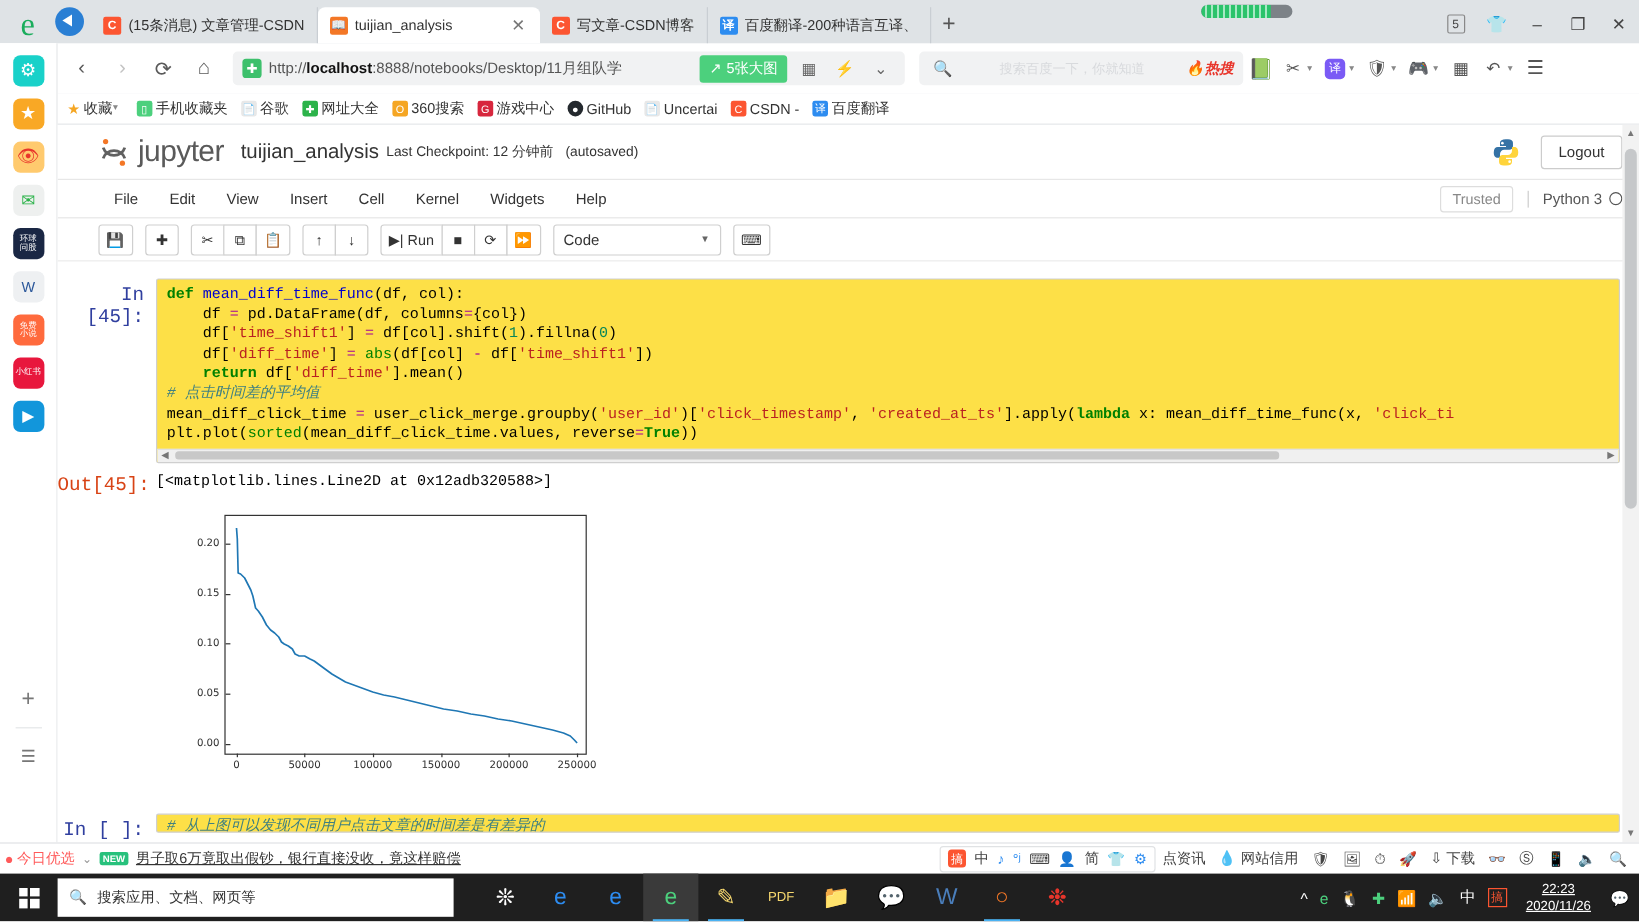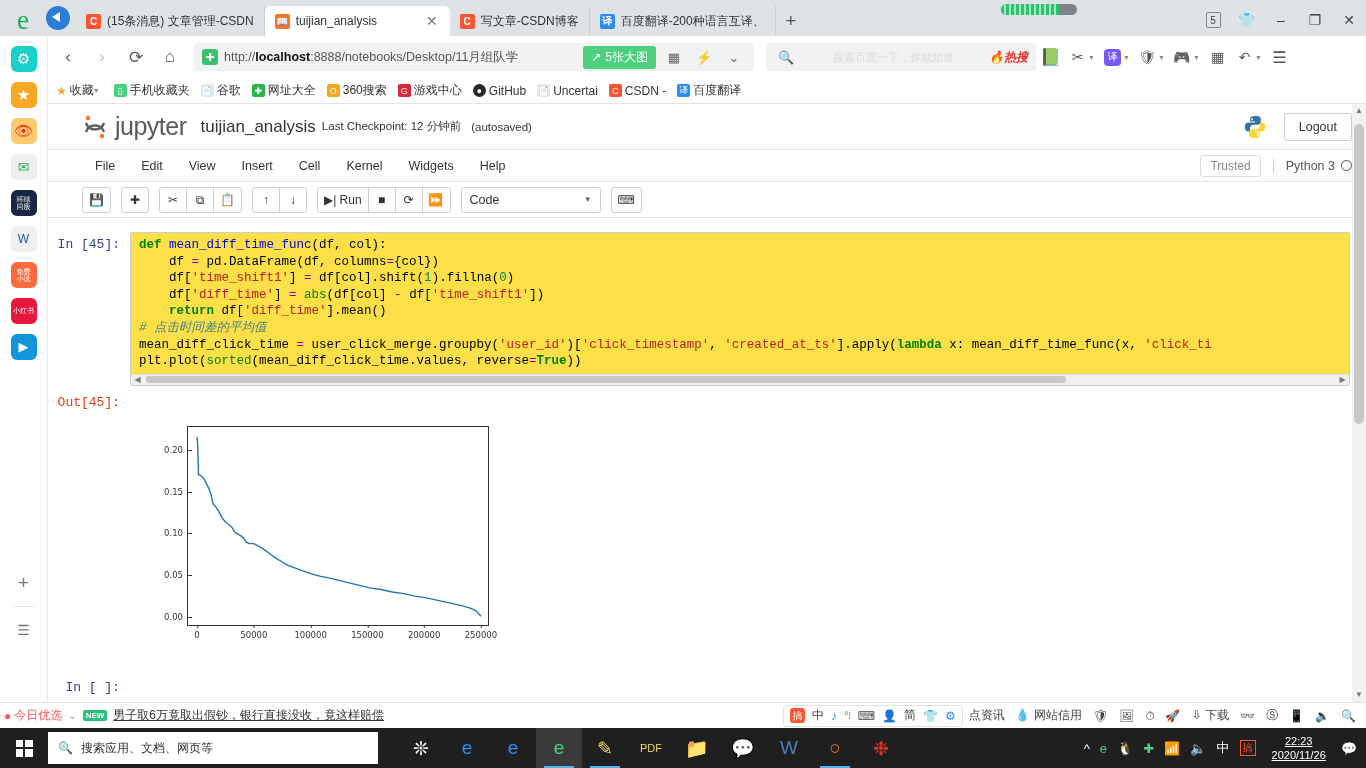--- a/index.html
+++ b/index.html
@@ -106,21 +106,21 @@
   .tbgrp .tbb:last-child { border-radius:0 3px 3px 0; }
   .tbgrp.single .tbb { border-radius:3px; }
   .celltype { width:140px; height:26px; border:1px solid #cfcfcf; border-radius:3px; background:#fff; display:flex;
               align-items:center; padding:0 8px; font-size:12.5px; color:#333; }
   .celltype .cv { flex:1; }
 
   
   .nb { position:relative; height:484px; overflow:hidden; background:#fff; padding-top:14px; }
   .cellrow { display:flex; padding:0 16px 0 0; margin-bottom:4px; }
   .prompt { width:82px; flex:0 0 auto; text-align:right; padding-right:10px; font-family:"Liberation Mono", monospace;
-            font-size:13px; color:#303f9f; padding-top:5px; }
+            font-size:16px; color:#303f9f; padding-top:5px; }
   .prompt.out { color:#d84315; }
   .codebox { flex:1; border:1px solid #cfcfcf; background:#fde047; border-radius:2px; position:relative; overflow:hidden; }
   .codebox .inner { padding:4px 6px 4px 8px; font-family:"Liberation Mono", monospace; font-size:12.5px; line-height:16.6px;
                     white-space:pre; color:#000; overflow:hidden; }
   .hscroll { height:11px; background:#f0f0f0; border-top:1px solid #e0e0e0; display:flex; align-items:center; }
   .hscroll .arr { width:13px; text-align:center; font-size:8px; color:#777; }
   .hscroll .track { flex:1; height:7px; position:relative; }
   .hscroll .thumb { position:absolute; left:2px; top:0; width:920px; height:7px; background:#c8c8c8; border-radius:3px; }
   .outtext { font-family:"Liberation Mono", monospace; font-size:12.5px; color:#000; padding-top:4px; }
   .k { color:#008000; font-weight:bold; }        
@@ -423,20 +423,21 @@
               <div class="track">
                   <div class="thumb"></div>
                 </div>
               <div class="arr">▶</div>
             </div>
           </div>
         </div>
 
         <div class="cellrow">
           <div class="prompt out">Out[45]:</div>
+          <div class="outtext">[&lt;matplotlib.lines.Line2D at 0x12adb320588&gt;]</div>
         </div>
 
         <div class="figwrap">
           <div class="fig">
             <div class="axes">
               <svg id="plotsvg" width="302" height="200" viewBox="0 0 302 200" preserveAspectRatio="none" style="display:block">
                   <path d="M9.08 10.00 L9.76 19.17 L10.45 47.50 L12.49 48.33 L15.89 51.67 L19.30 58.33 L21.00 61.67 L22.71 66.67 L24.98 76.67 L27.25 79.17 L30.65 84.17 L34.06 90.83 L37.47 95.00 L40.87 97.50 L44.28 100.83 L46.55 105.00 L48.82 106.67 L52.23 108.33 L55.63 110.83 L57.90 115.00 L61.31 116.67 L65.85 116.67 L70.39 119.17 L73.80 120.83 L78.34 124.17 L82.88 127.50 L88.56 131.67 L94.23 135.00 L99.91 138.33 L106.72 140.83 L113.53 143.33 L122.62 146.67 L131.70 149.17 L140.78 150.83 L151.00 153.33 L161.22 155.83 L171.44 158.33 L181.65 160.83 L193.01 162.50 L204.36 165.00 L215.71 166.67 L227.07 169.17 L238.42 170.83 L249.77 173.33 L261.13 175.83 L272.48 178.33 L281.56 180.83 L287.24 183.33 L290.65 186.67 L292.92 189.17 " fill="none" stroke="#1f77b4" stroke-width="1.4" stroke-linejoin="round"></path>
                 </svg>
               <div id="yticks">
                   <div class="ytick" style="top: 190px;">0.00</div>
@@ -452,20 +453,23 @@
                   <div class="xtick" style="left: 179.383px;">150000</div>
                   <div class="xtick" style="left: 236.15px;">200000</div>
                   <div class="xtick" style="left: 292.917px;">250000</div>
                 </div>
             </div>
           </div>
         </div>
 
         <div class="cellrow cut">
           <div class="prompt">In  [ ]:</div>
+          <div class="codebox cut">
+            <div class="inner" style="padding-top:2px"><span class="c"># 从上图可以发现不同用户点击文章的时间差是有差异的</span></div>
+          </div>
         </div>
 
       </div>
     </div>
 
     <div class="pgscroll">
       <div class="up">▲</div>
       <div class="thm"></div>
       <div class="dn" style="position:absolute;bottom:0;width:14px">▼</div>
     </div>

